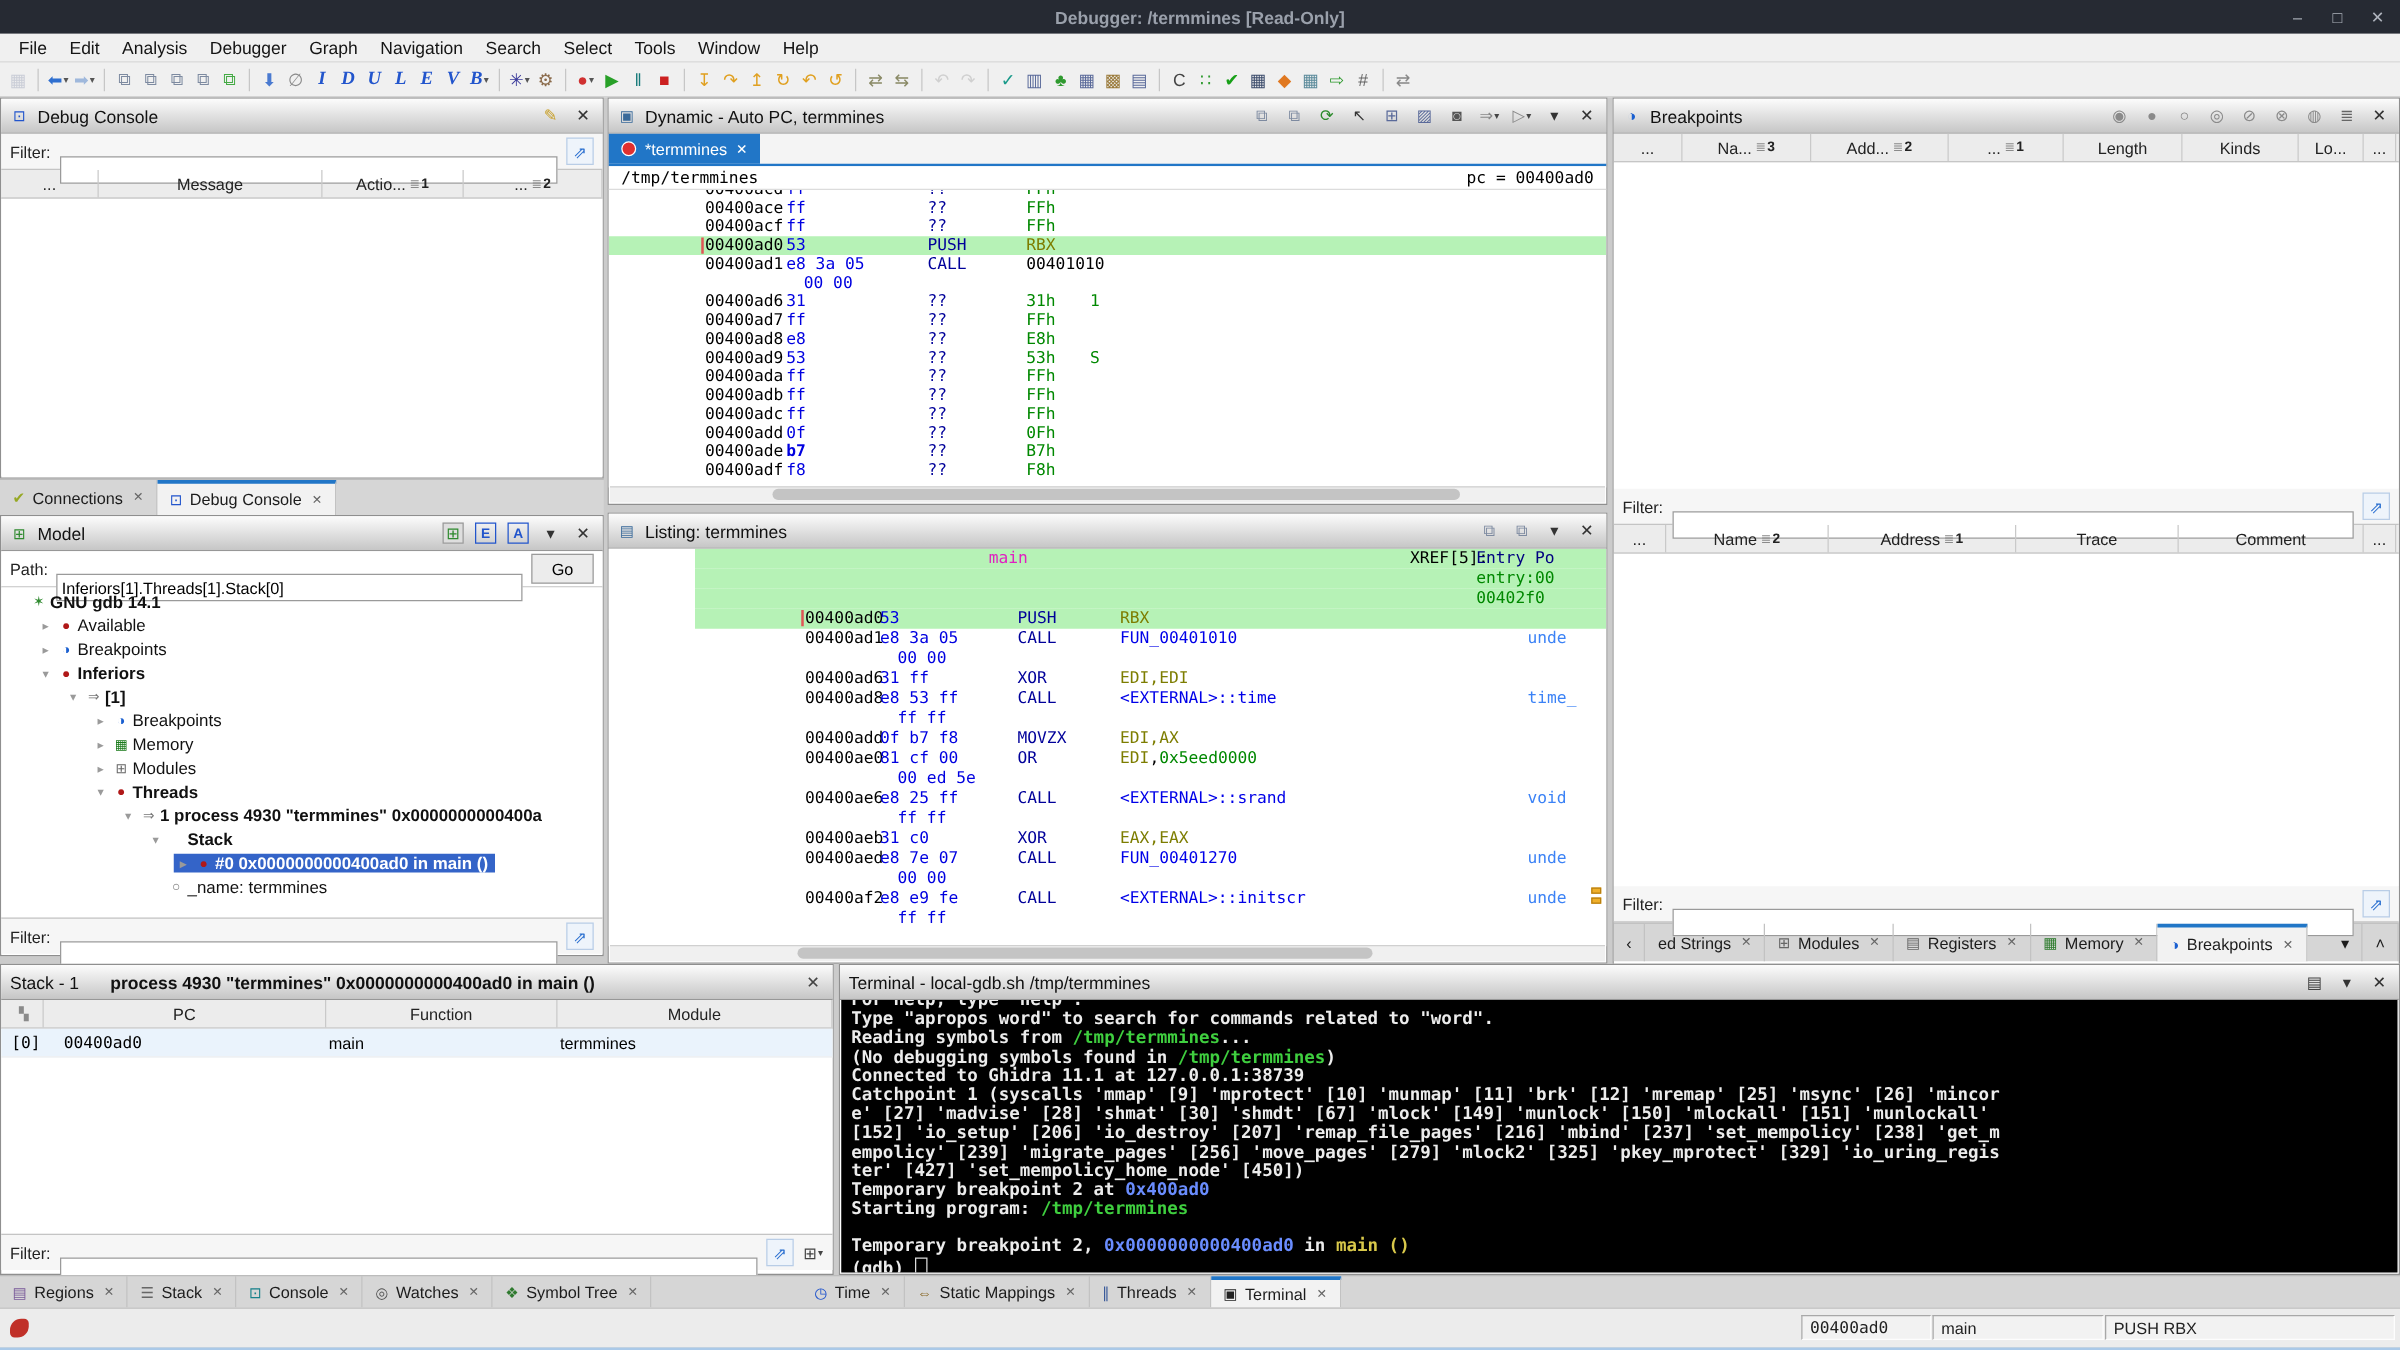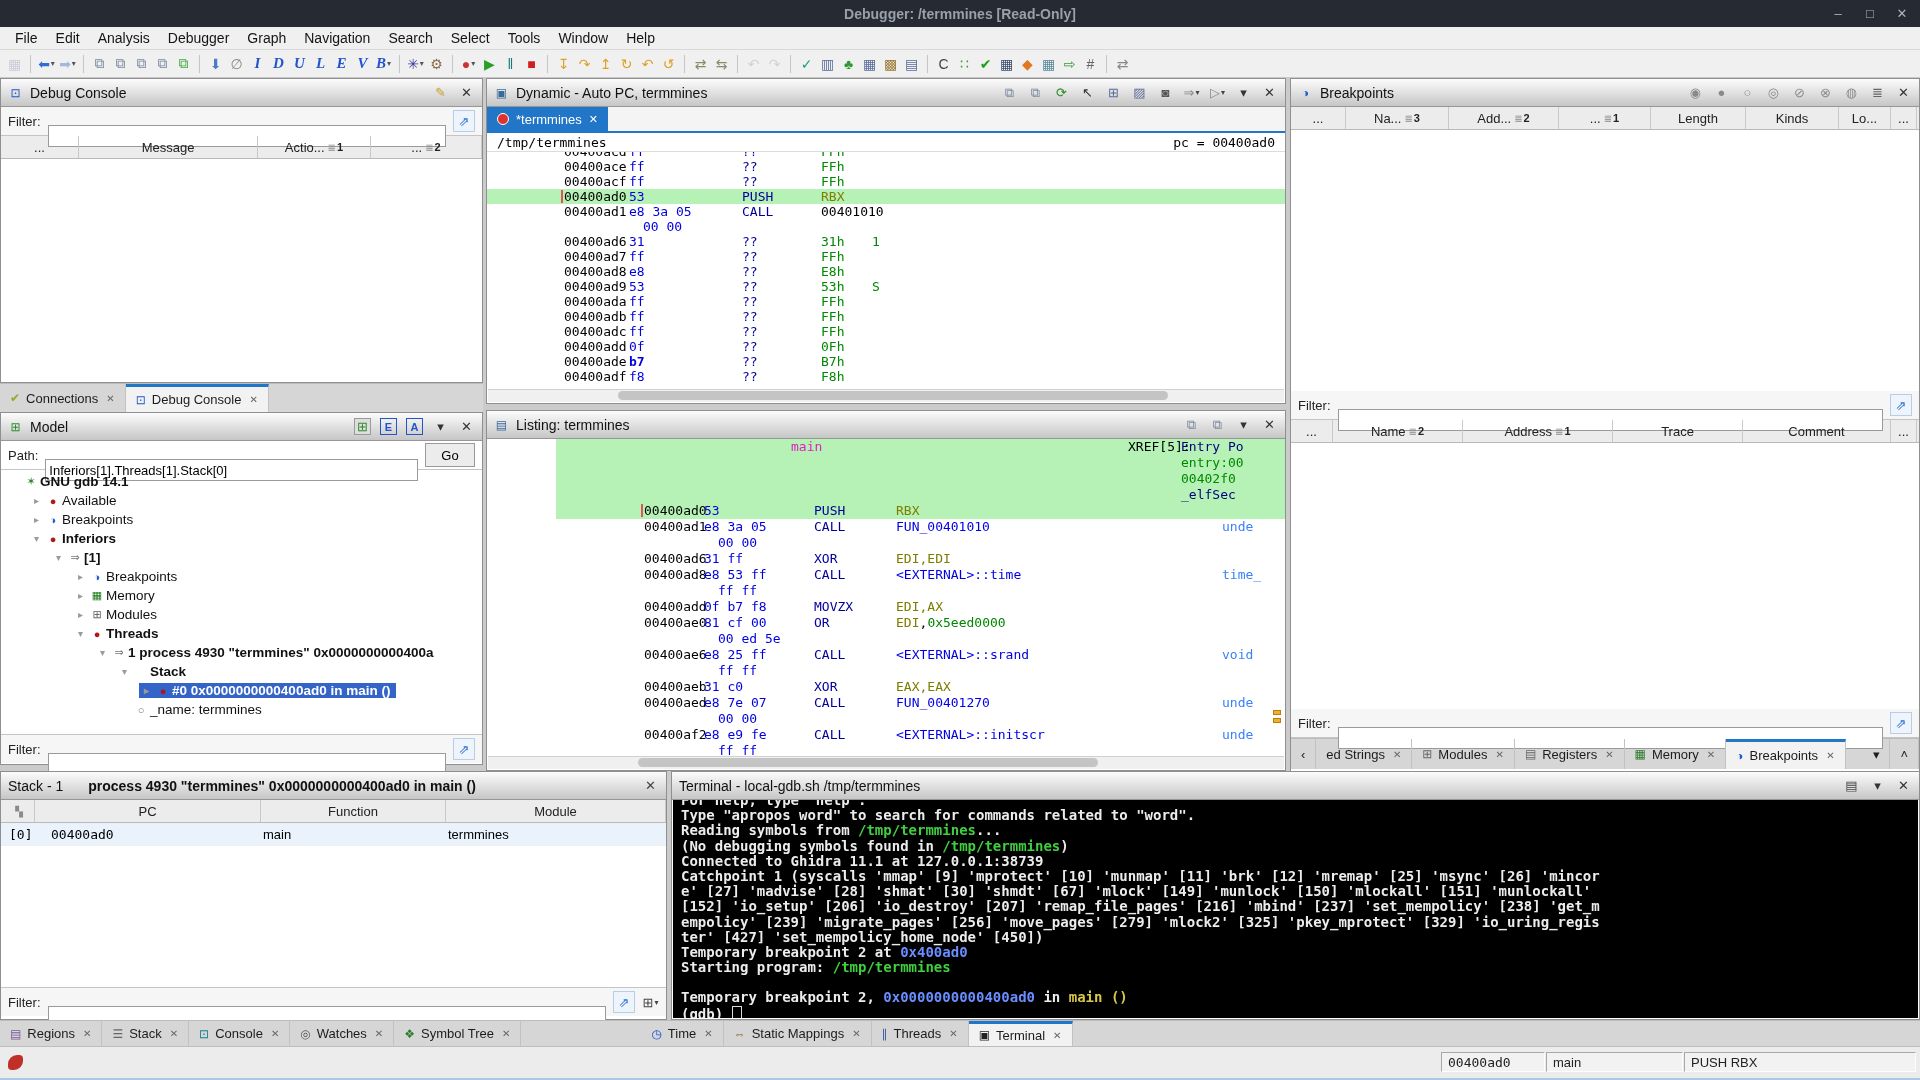--- a/index.html
+++ b/index.html
@@ -564,21 +564,20 @@
           </div>
           <div class="hico">
             <span style="color: rgb(51, 51, 51);">✕</span>
           </div>
         </span>
     </div>
     <div id="list-body" style="position:relative;height:318px;overflow:hidden;background:#fff;">
         <div class="lrow green"><span class="pos c-fname" style="left: 304px;">main</span><span class="pos c-plain" style="left: 641px;">XREF[5]:</span><span class="pos c-xnavy" style="left: 694px;">Entry Po</span></div>
         <div class="lrow green"><span class="pos c-num" style="left: 694px;">entry:00</span></div>
         <div class="lrow green"><span class="pos c-num" style="left: 694px;">00402f0</span></div>
-        <div class="lrow green"><span class="pos c-xnavy" style="left: 694px;">_elfSec</span></div>
         <div class="lrow green"><div class="cursorbar" style="left: 154px;"></div><span class="pos c-addr" style="left: 157px;">00400ad0</span><span class="pos c-bytes" style="left: 217px;">53</span><span class="pos c-mn" style="left: 327px;">PUSH</span><span class="pos c-reg" style="left: 409px;">RBX</span></div>
         <div class="lrow"><span class="pos c-addr" style="left: 157px;">00400ad1</span><span class="pos c-bytes" style="left: 217px;">e8 3a 05</span><span class="pos c-mn" style="left: 327px;">CALL</span><span class="pos c-fn" style="left: 409px;">FUN_00401010</span><span class="pos c-note" style="left: 735px;">unde</span></div>
         <div class="lrow"><span class="pos c-bytes" style="left: 231px;">00 00</span></div>
         <div class="lrow"><span class="pos c-addr" style="left: 157px;">00400ad6</span><span class="pos c-bytes" style="left: 217px;">31 ff</span><span class="pos c-mn" style="left: 327px;">XOR</span><span class="pos c-reg" style="left: 409px;">EDI,EDI</span></div>
         <div class="lrow"><span class="pos c-addr" style="left: 157px;">00400ad8</span><span class="pos c-bytes" style="left: 217px;">e8 53 ff</span><span class="pos c-mn" style="left: 327px;">CALL</span><span class="pos c-fn" style="left: 409px;">&lt;EXTERNAL&gt;::time</span><span class="pos c-note" style="left: 735px;">time_</span></div>
         <div class="lrow"><span class="pos c-bytes" style="left: 231px;">ff ff</span></div>
         <div class="lrow"><span class="pos c-addr" style="left: 157px;">00400add</span><span class="pos c-bytes" style="left: 217px;">0f b7 f8</span><span class="pos c-mn" style="left: 327px;">MOVZX</span><span class="pos c-reg" style="left: 409px;">EDI,AX</span></div>
         <div class="lrow"><span class="pos c-addr" style="left: 157px;">00400ae0</span><span class="pos c-bytes" style="left: 217px;">81 cf 00</span><span class="pos c-mn" style="left: 327px;">OR</span><span class="pos c-reg" style="left: 409px;">EDI</span><span class="pos c-plain" style="left: 432.55px;">,</span><span class="pos c-num" style="left: 440.4px;">0x5eed0000</span></div>
         <div class="lrow"><span class="pos c-bytes" style="left: 231px;">00 ed 5e</span></div>
         <div class="lrow"><span class="pos c-addr" style="left: 157px;">00400ae6</span><span class="pos c-bytes" style="left: 217px;">e8 25 ff</span><span class="pos c-mn" style="left: 327px;">CALL</span><span class="pos c-fn" style="left: 409px;">&lt;EXTERNAL&gt;::srand</span><span class="pos c-note" style="left: 735px;">void</span></div>

